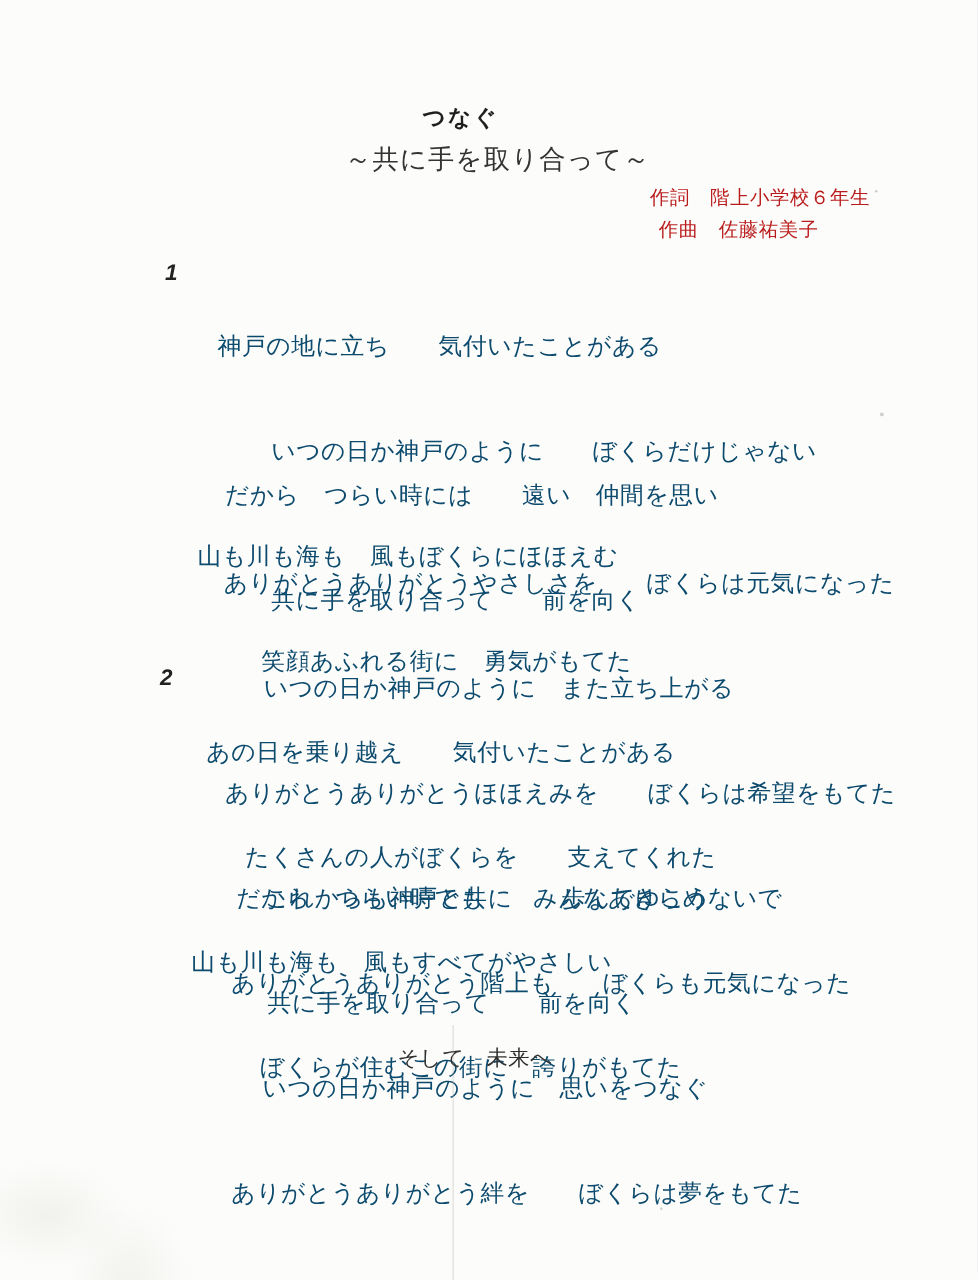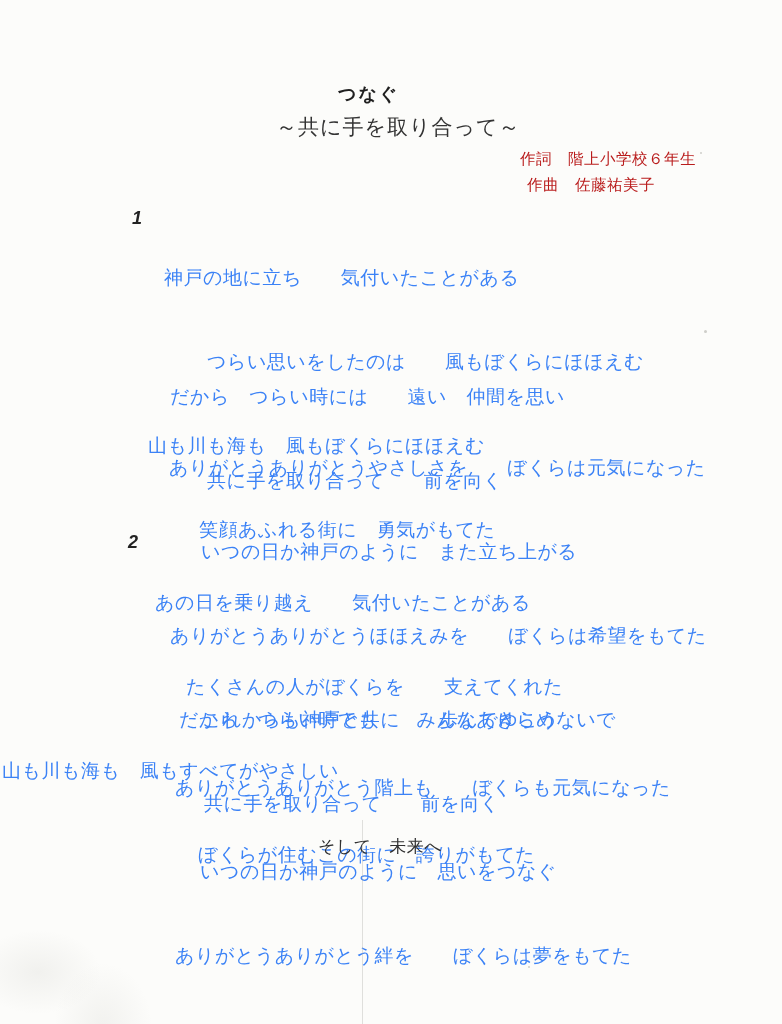--- a/index.html
+++ b/index.html
@@ -42,24 +42,24 @@
   }
   .credit-composer { margin-left: 7px; }
 
   .verse-number {
     font-size: 18px;
     font-weight: bold;
     font-style: italic;
     color: #222;
   }
   .stanza {
-    left: 2px; right: 0;
+    left: 12px; right: 0;
     font-size: 19px;
     line-height: 28px;
-    color: #3b82f6;
+    color: #0c4a6e;
     letter-spacing: 0.5px;
     white-space: pre;
   }
   .stanza .line { display: block; }
 
   .outro {
     top: 835px; left: 318px;
     font-size: 17px;
     letter-spacing: 0.5px;
     color: #303030;
@@ -95,21 +95,21 @@
 
   <div class="abs credits">
     <div class="credit-lyricist">作詞　階上小学校６年生</div>
     <div class="credit-composer">作曲　佐藤祐美子</div>
   </div>
 
   <div class="abs verse-number" style="top:208px; left:132px;">1</div>
 
   <div class="abs stanza" style="top:208px;">
     <span class="line" style="margin-left:162px;">神戸の地に立ち　　気付いたことがある</span>
-    <span class="line" style="margin-left:205px;">つらい思いをしたのは　　風もぼくらにほほえむ</span>
+    <span class="line" style="margin-left:205px;">いつの日か神戸のように　　ぼくらだけじゃない</span>
     <span class="line" style="margin-left:146px;">山も川も海も　風もぼくらにほほえむ</span>
     <span class="line" style="margin-left:197px;">笑顔あふれる街に　勇気がもてた</span>
   </div>
 
   <div class="abs stanza" style="top:327px;">
     <span class="line" style="margin-left:168px;">だから　つらい時には　　遠い　仲間を思い</span>
     <span class="line" style="margin-left:205px;">共に手を取り合って　　前を向く</span>
   </div>
 
   <div class="abs stanza" style="top:398px;">
@@ -117,21 +117,21 @@
     <span class="line" style="margin-left:199px;">いつの日か神戸のように　また立ち上がる</span>
     <span class="line" style="margin-left:168px;">ありがとうありがとうほほえみを　　ぼくらは希望をもてた</span>
     <span class="line" style="margin-left:200px;">これからも神戸と共に　　歩んでゆこう</span>
   </div>
 
   <div class="abs verse-number" style="top:532px; left:128px;">2</div>
 
   <div class="abs stanza" style="top:533px;">
     <span class="line" style="margin-left:153px;">あの日を乗り越え　　気付いたことがある</span>
     <span class="line" style="margin-left:184px;">たくさんの人がぼくらを　　支えてくれた</span>
-    <span class="line" style="">山も川も海も　風もすべてがやさしい</span>
+    <span class="line" style="margin-left:141px;">山も川も海も　風もすべてがやさしい</span>
     <span class="line" style="margin-left:196px;">ぼくらが住むこの街に　誇りがもてた</span>
   </div>
 
   <div class="abs stanza" style="top:650px;">
     <span class="line" style="margin-left:177px;">だから　つらい時でも　　みんなあきらめないで</span>
     <span class="line" style="margin-left:202px;">共に手を取り合って　　前を向く</span>
   </div>
 
   <div class="abs stanza" style="top:718px;">
     <span class="line" style="margin-left:173px;">ありがとうありがとう階上も　　ぼくらも元気になった</span>

